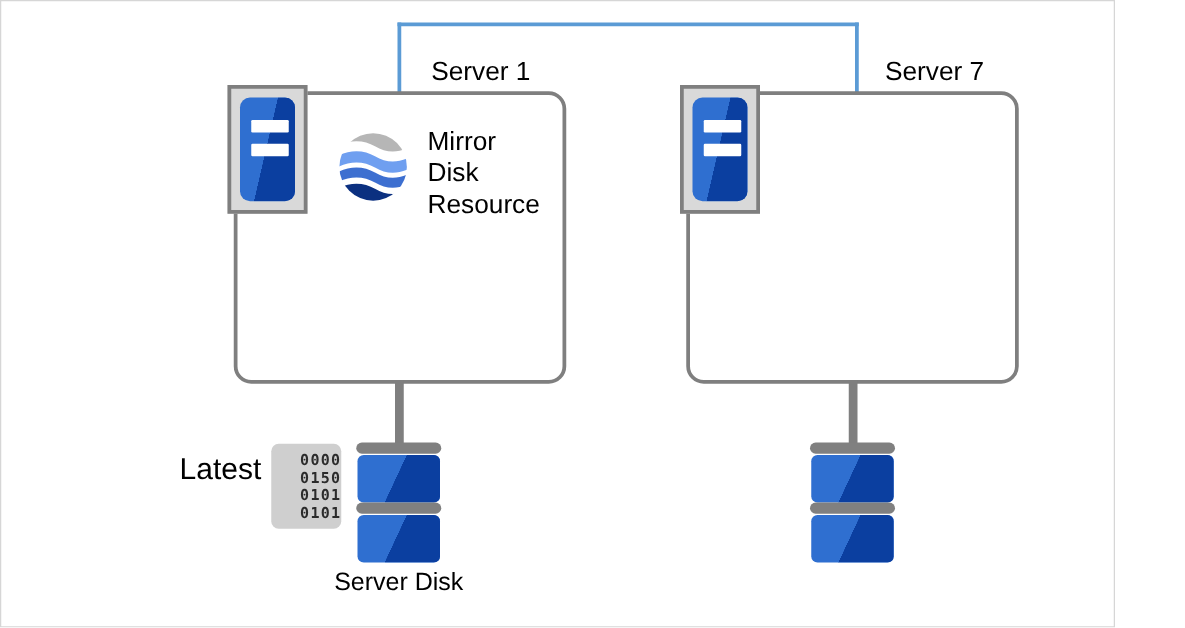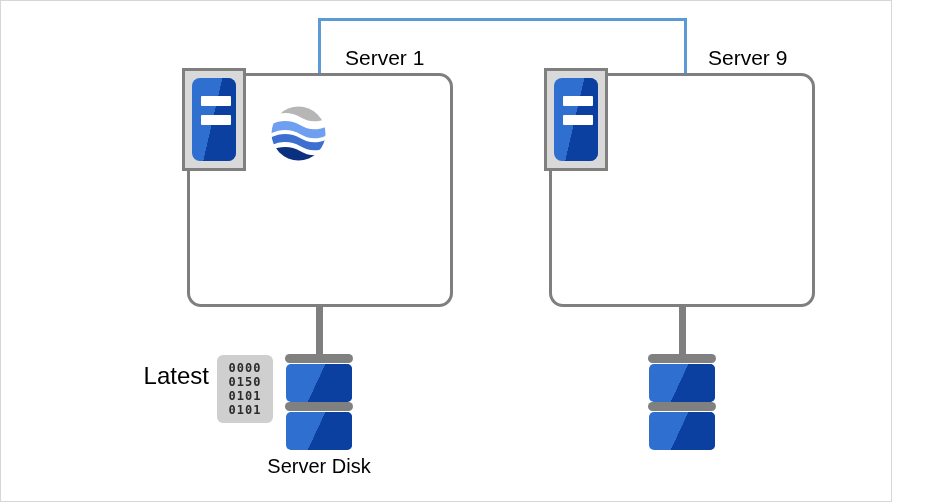--- a/index.html
+++ b/index.html
@@ -165,21 +165,21 @@
   #binary-panel .bits {
     position: absolute;
     left: 0;
     top: 6px;
     width: 56px;
     font-family: "DejaVu Sans Mono", monospace;
     font-size: 12px;
     font-weight: bold;
     line-height: 14px;
     color: #2b2b2b;
-    text-align: center;
+    text-align: right;
     letter-spacing: 1px;
   }
 
   
   #latest-data-label {
     position: absolute;
     left: 120px;
     top: 362px;
     width: 88px;
     font-size: 24px;
@@ -229,20 +229,25 @@
     </defs>
     <g clip-path="url(#globeClip)">
       <rect x="0" y="0" width="57" height="57" fill="#ffffff"></rect>
       <path d="M-6,16 C6,6 20,6 30,12 C40,18 50,18 63,10 L63,-6 L-6,-6 Z" fill="#b6b6b6"></path>
       <path d="M-6,24 C6,14 20,14 30,20 C40,26 50,26 63,18 L63,27 C50,35 40,35 30,29 C20,23 6,23 -6,33 Z" fill="#6f9ff0"></path>
       <path d="M-6,37 C6,27 20,27 30,33 C40,39 50,39 63,31 L63,39 C50,47 40,47 30,41 C20,35 6,35 -6,45 Z" fill="#3d6fd0"></path>
       <path d="M-6,50 C6,40 20,40 30,46 C40,52 50,52 63,44 L63,63 L-6,63 Z" fill="#0b3080"></path>
     </g>
   </svg>
 
+  <div id="mdr-label">
+    <div>Mirror</div>
+    <div>Disk</div>
+    <div>Resource</div>
+  </div>
 
   <div id="stem1" class="stem"></div>
 
   <div id="disk1" class="disk-stack">
     <div class="platter-bar pb1"></div>
     <div class="platter pl1">
       <div class="shade"></div>
     </div>
     <div class="platter-bar pb2"></div>
     <div class="platter pl2">
@@ -260,21 +265,21 @@
   </div>
 
   <div id="latest-data-label">
     <div>Latest</div>
   </div>
 
   <div id="mirror-disk-caption">Server Disk</div>
 
   <div id="server2-box" class="server-box"></div>
 
-  <div id="server2-label" class="server-label">Server 9</div>
+  <div id="server2-label" class="server-label">Server 7</div>
 
   <div id="server2-icon" class="machine-icon">
     <div class="body">
       <div class="shade"></div>
       <div class="bar bar1"></div>
       <div class="bar bar2"></div>
     </div>
   </div>
 
   <div id="stem2" class="stem"></div>

